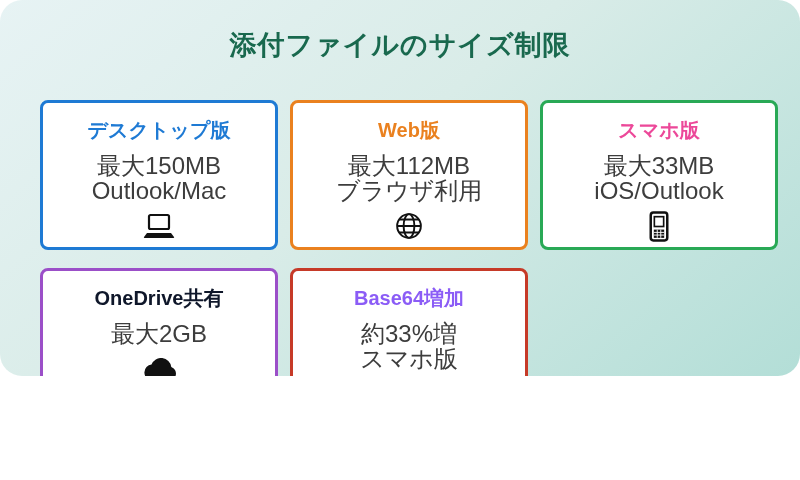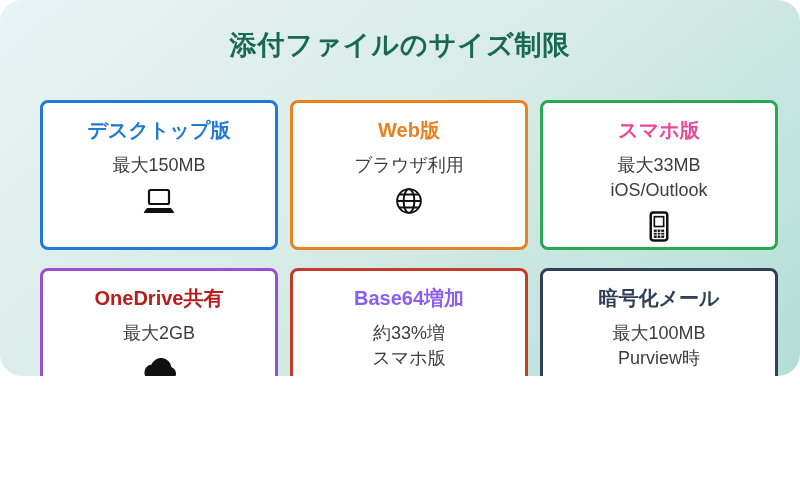--- a/index.html
+++ b/index.html
@@ -47,21 +47,21 @@
     text-align: center;
     padding-top: 15px;
   }
   .card-title {
     font-size: 20px;
     font-weight: bold;
     line-height: 24px;
     margin-bottom: 11px;
   }
   .card-line {
-    font-size: 18px;
+    font-size: 24px;
     line-height: 25px;
     color: #3d3d3d;
   }
   .card-icon {
     margin-top: 7px;
     height: 32px;
     display: flex;
     align-items: center;
     justify-content: center;
   }
@@ -71,30 +71,32 @@
 
 <div class="canvas">
 
   <div class="page-title" style="color: rgb(25, 105, 78);">添付ファイルのサイズ制限</div>
 
   <div class="grid">
 
     <div class="card" style="border-color: rgb(30, 122, 212);">
       <div class="card-title" style="color: rgb(30, 122, 212);">デスクトップ版</div>
       <div class="card-line">最大150MB</div>
+      <div class="card-line">Outlook/Mac</div>
       <div class="card-icon">
         <svg width="34" height="27" viewBox="0 0 34 27">
           <rect x="7" y="2" width="20" height="14" rx="1.5" fill="none" stroke="#111" stroke-width="2.2"></rect>
           <path d="M5 20 h24 l3.2 4.2 a0.8 0.8 0 0 1 -0.8 0.8 h-28.8 a0.8 0.8 0 0 1 -0.8 -0.8 z" fill="#111"></path>
         </svg>
       </div>
     </div>
 
     <div class="card" style="border-color: rgb(234, 129, 31); text-align: center;">
       <div class="card-title" style="color: rgb(234, 129, 31);">Web版</div>
+      <div class="card-line">最大112MB</div>
       <div class="card-line">ブラウザ利用</div>
       <div class="card-icon">
         <svg width="28" height="28" viewBox="0 0 26 26" fill="none" stroke="#111" stroke-width="1.8">
           <circle cx="13" cy="13" r="11"></circle>
           <ellipse cx="13" cy="13" rx="5" ry="11"></ellipse>
           <path d="M2 13 h22 M3.8 7 h18.4 M3.8 19 h18.4"></path>
         </svg>
       </div>
     </div>
 
@@ -106,21 +108,21 @@
         <svg width="20" height="31" viewBox="0 0 19 30">
           <rect x="1.5" y="1.5" width="16" height="27" rx="2.5" fill="none" stroke="#111" stroke-width="2.4"></rect>
           <rect x="5" y="5.5" width="9" height="9.5" fill="none" stroke="#111" stroke-width="1.6"></rect>
           <rect x="4.5" y="18" width="10" height="8" fill="#111"></rect>
           <path d="M4.5 20.7 h10 M4.5 23.3 h10 M7.8 18 v8 M11.2 18 v8" stroke="#fff" stroke-width="0.9"></path>
         </svg>
       </div>
     </div>
 
     <div class="card" style="border-color: rgb(155, 79, 200);">
-      <div class="card-title" style="color: #b91c1c;">OneDrive共有</div>
+      <div class="card-title" style="color: #0f172a;">OneDrive共有</div>
       <div class="card-line">最大2GB</div>
       <div class="card-icon">
         <svg width="37" height="23" viewBox="0 0 36 23">
           <path d="M9.5 22.5 h18 a7 7 0 0 0 2.3 -13.6 A10.3 10.3 0 0 0 10 6.5 a8.1 8.1 0 0 0 -0.5 16 z" fill="#111"></path>
         </svg>
       </div>
     </div>
 
     <div class="card" style="border-color: rgb(198, 58, 40);">
       <div class="card-title" style="color: #8b5cf6;">Base64増加</div>
@@ -128,26 +130,15 @@
       <div class="card-line">スマホ版</div>
       <div class="card-icon">
         <svg width="32" height="29" viewBox="0 0 31 28">
           <path d="M15.5 3 L28.5 25.5 H2.5 Z" fill="none" stroke="#111" stroke-width="2.4" stroke-linejoin="round"></path>
           <path d="M15.5 10.5 v7.5" stroke="#111" stroke-width="2.6" stroke-linecap="round"></path>
           <circle cx="15.5" cy="21.7" r="1.7" fill="#111"></circle>
         </svg>
       </div>
     </div>
 
-    <div class="card" style="border-color: rgb(47, 65, 87);">
-      <div class="card-title" style="color: rgb(47, 65, 87);">暗号化メール</div>
-      <div class="card-line">最大100MB</div>
-      <div class="card-line">Purview時</div>
-      <div class="card-icon">
-        <svg width="24" height="30" viewBox="0 0 23 29">
-          <path d="M6.5 13 V8.5 a5 5 0 0 1 10 0 V13" fill="none" stroke="#111" stroke-width="3"></path>
-          <rect x="3" y="12.5" width="17" height="14.5" rx="2.5" fill="#111"></rect>
-        </svg>
-      </div>
-    </div>
 
   </div>
 </div>
 
 </body></html>

